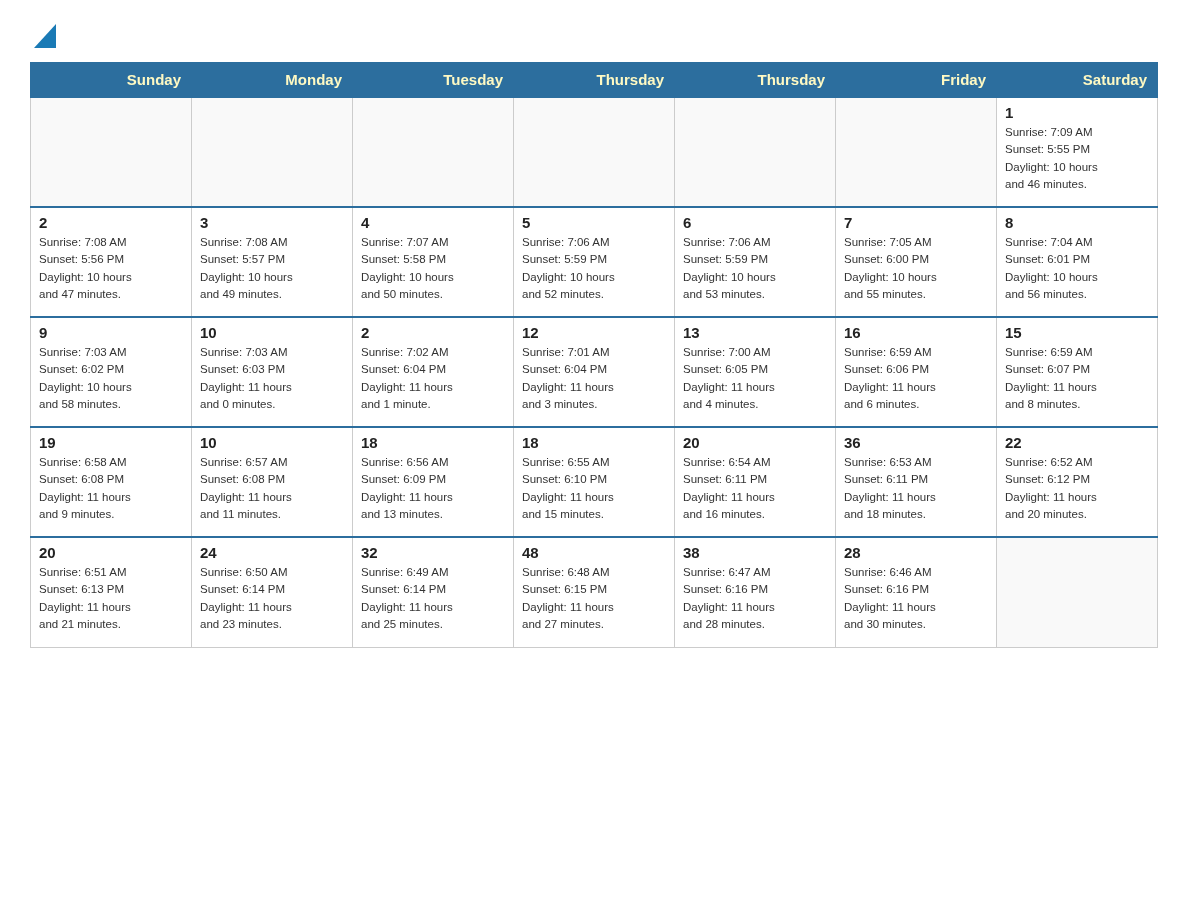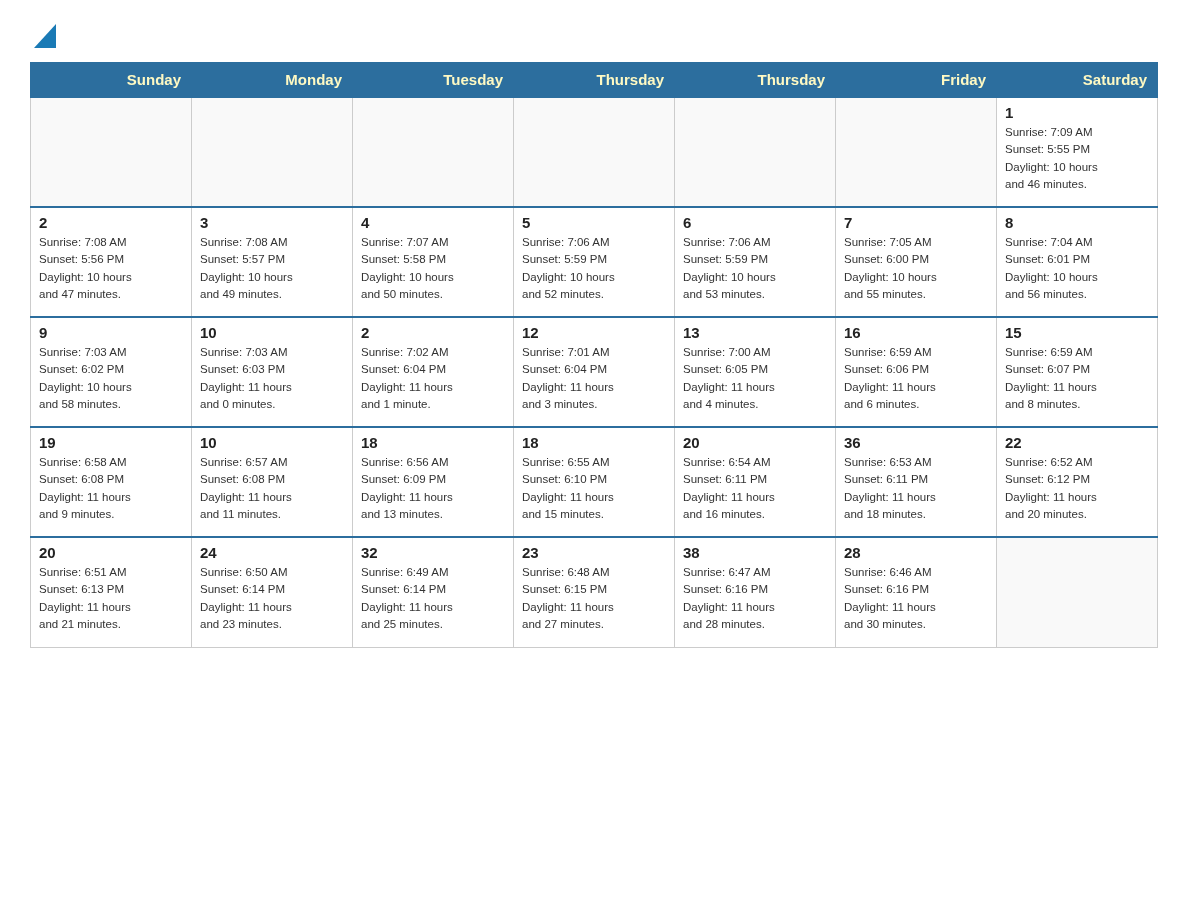--- a/index.html
+++ b/index.html
@@ -245,21 +245,21 @@
         </td>
         <td>
           <span class="day-number">24</span>
           <div class="day-info">Sunrise: 6:50 AM<br>Sunset: 6:14 PM<br>Daylight: 11 hours<br>and 23 minutes.</div>
         </td>
         <td>
           <span class="day-number">32</span>
           <div class="day-info">Sunrise: 6:49 AM<br>Sunset: 6:14 PM<br>Daylight: 11 hours<br>and 25 minutes.</div>
         </td>
         <td>
-          <span class="day-number">23</span>
+          <span class="day-number">48</span>
           <div class="day-info">Sunrise: 6:48 AM<br>Sunset: 6:15 PM<br>Daylight: 11 hours<br>and 27 minutes.</div>
         </td>
         <td>
           <span class="day-number">38</span>
           <div class="day-info">Sunrise: 6:47 AM<br>Sunset: 6:16 PM<br>Daylight: 11 hours<br>and 28 minutes.</div>
         </td>
         <td>
           <span class="day-number">28</span>
           <div class="day-info">Sunrise: 6:46 AM<br>Sunset: 6:16 PM<br>Daylight: 11 hours<br>and 30 minutes.</div>
         </td>

